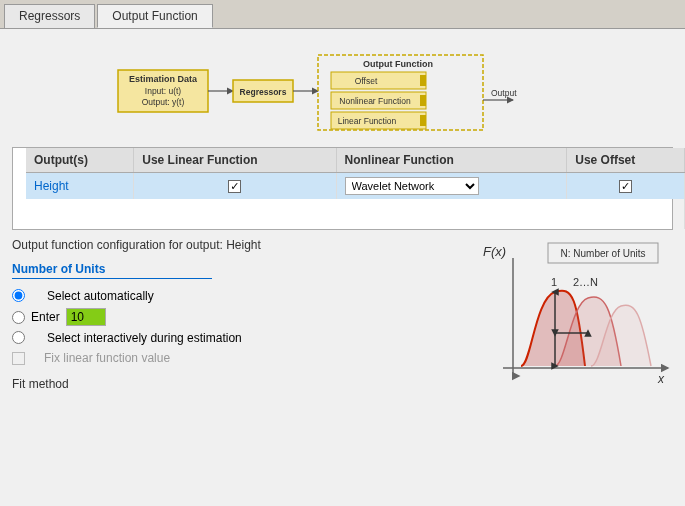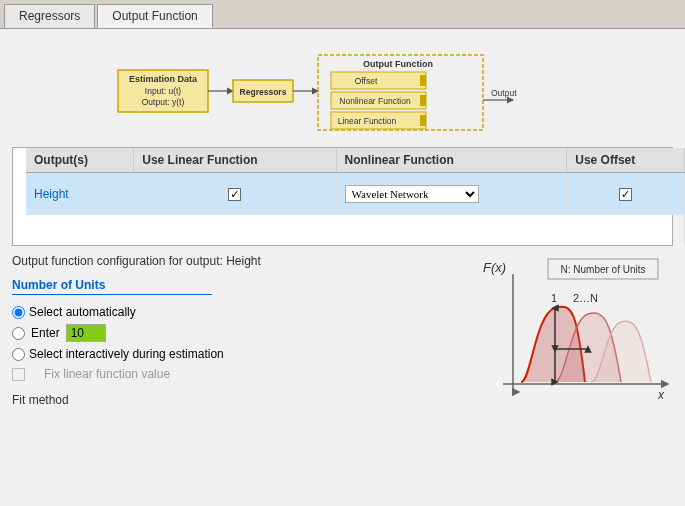--- a/index.html
+++ b/index.html
@@ -74,21 +74,21 @@
     th {
       padding: 5px 8px;
       text-align: left;
       font-weight: bold;
       font-size: 12px;
       border-right: 1px solid #ccc;
       border-bottom: 1px solid #aaa;
       color: #333;
     }
     td {
-      padding: 12px 8px;
+      padding: 4px 8px;
       border-right: 1px solid #ddd;
       font-size: 12px;
     }
     tbody tr.selected {
       background: #cce4f7;
     }
     tbody tr.empty {
       height: 30px;
     }
     .td-center { text-align: center; }
@@ -97,21 +97,20 @@
       display: flex;
       align-items: center;
       gap: 2px;
     }
     select.inline-select {
       font-size: 11px;
       border: 1px solid #aaa;
       background: white;
       padding: 1px 2px;
       width: 134px;
-      font-family: Liberation Serif, serif;
     }
     .checkbox-custom {
       width: 13px;
       height: 13px;
       border: 1px solid #666;
       background: white;
       display: inline-flex;
       align-items: center;
       justify-content: center;
       font-size: 11px;
@@ -142,22 +141,22 @@
       margin-bottom: 4px;
       width: 200px;
     }
     .radio-group {
       display: flex;
       flex-direction: column;
       gap: 5px;
     }
     .radio-item {
       display: flex;
-      align-items: center;
-      gap: 4px;
+      align-items: flex-start;
+      gap: 22px;
       font-size: 12px;
     }
     .radio-item input[type=radio] {
       margin: 0;
       width: 13px;
       height: 13px;
     }
     .enter-row {
       display: flex;
       align-items: center;

